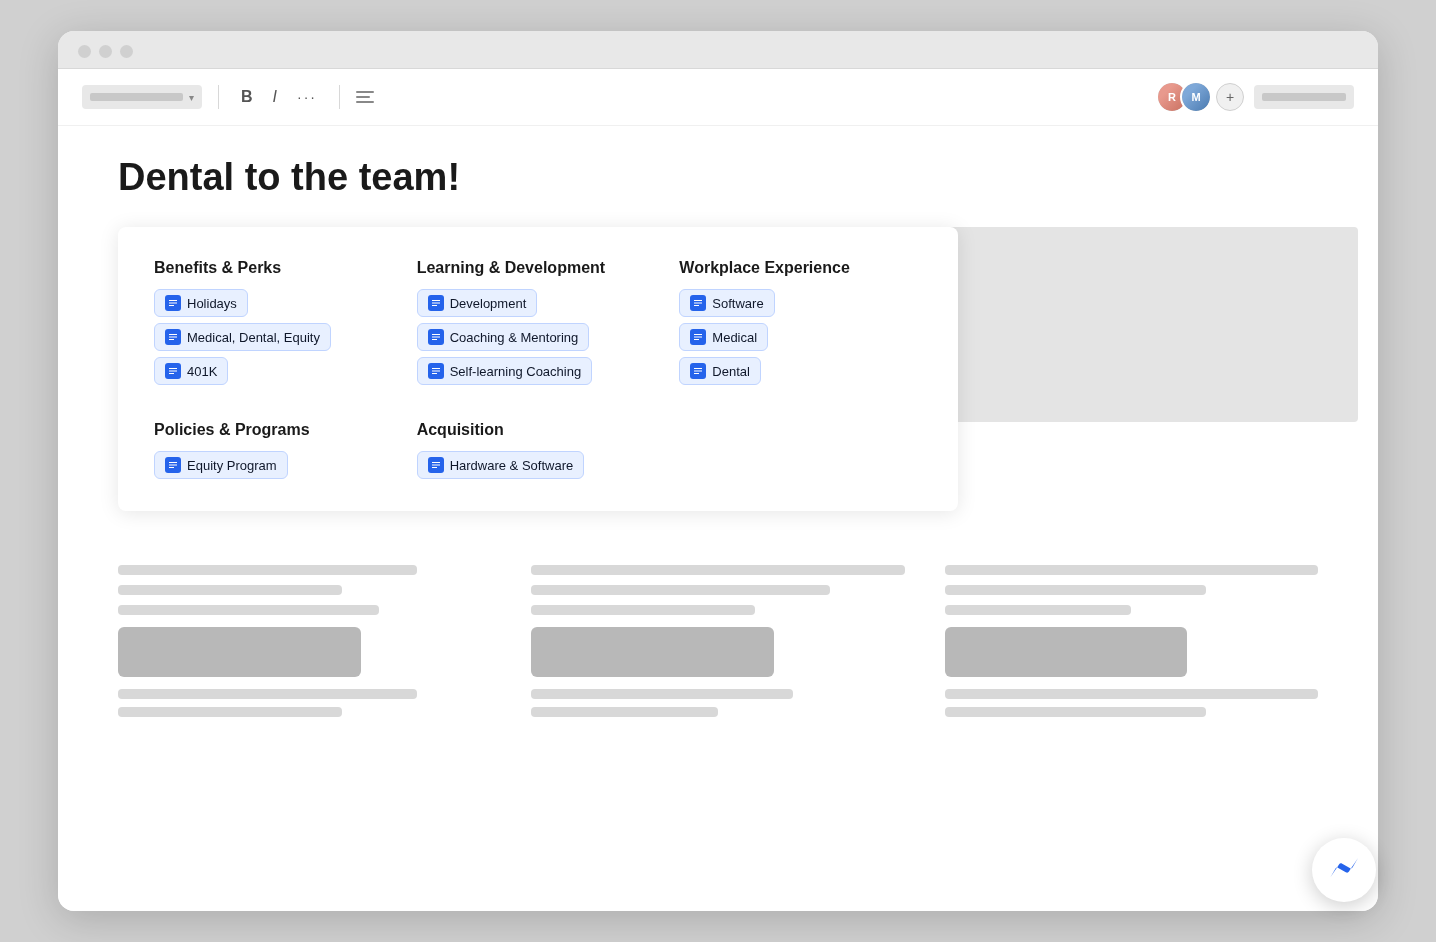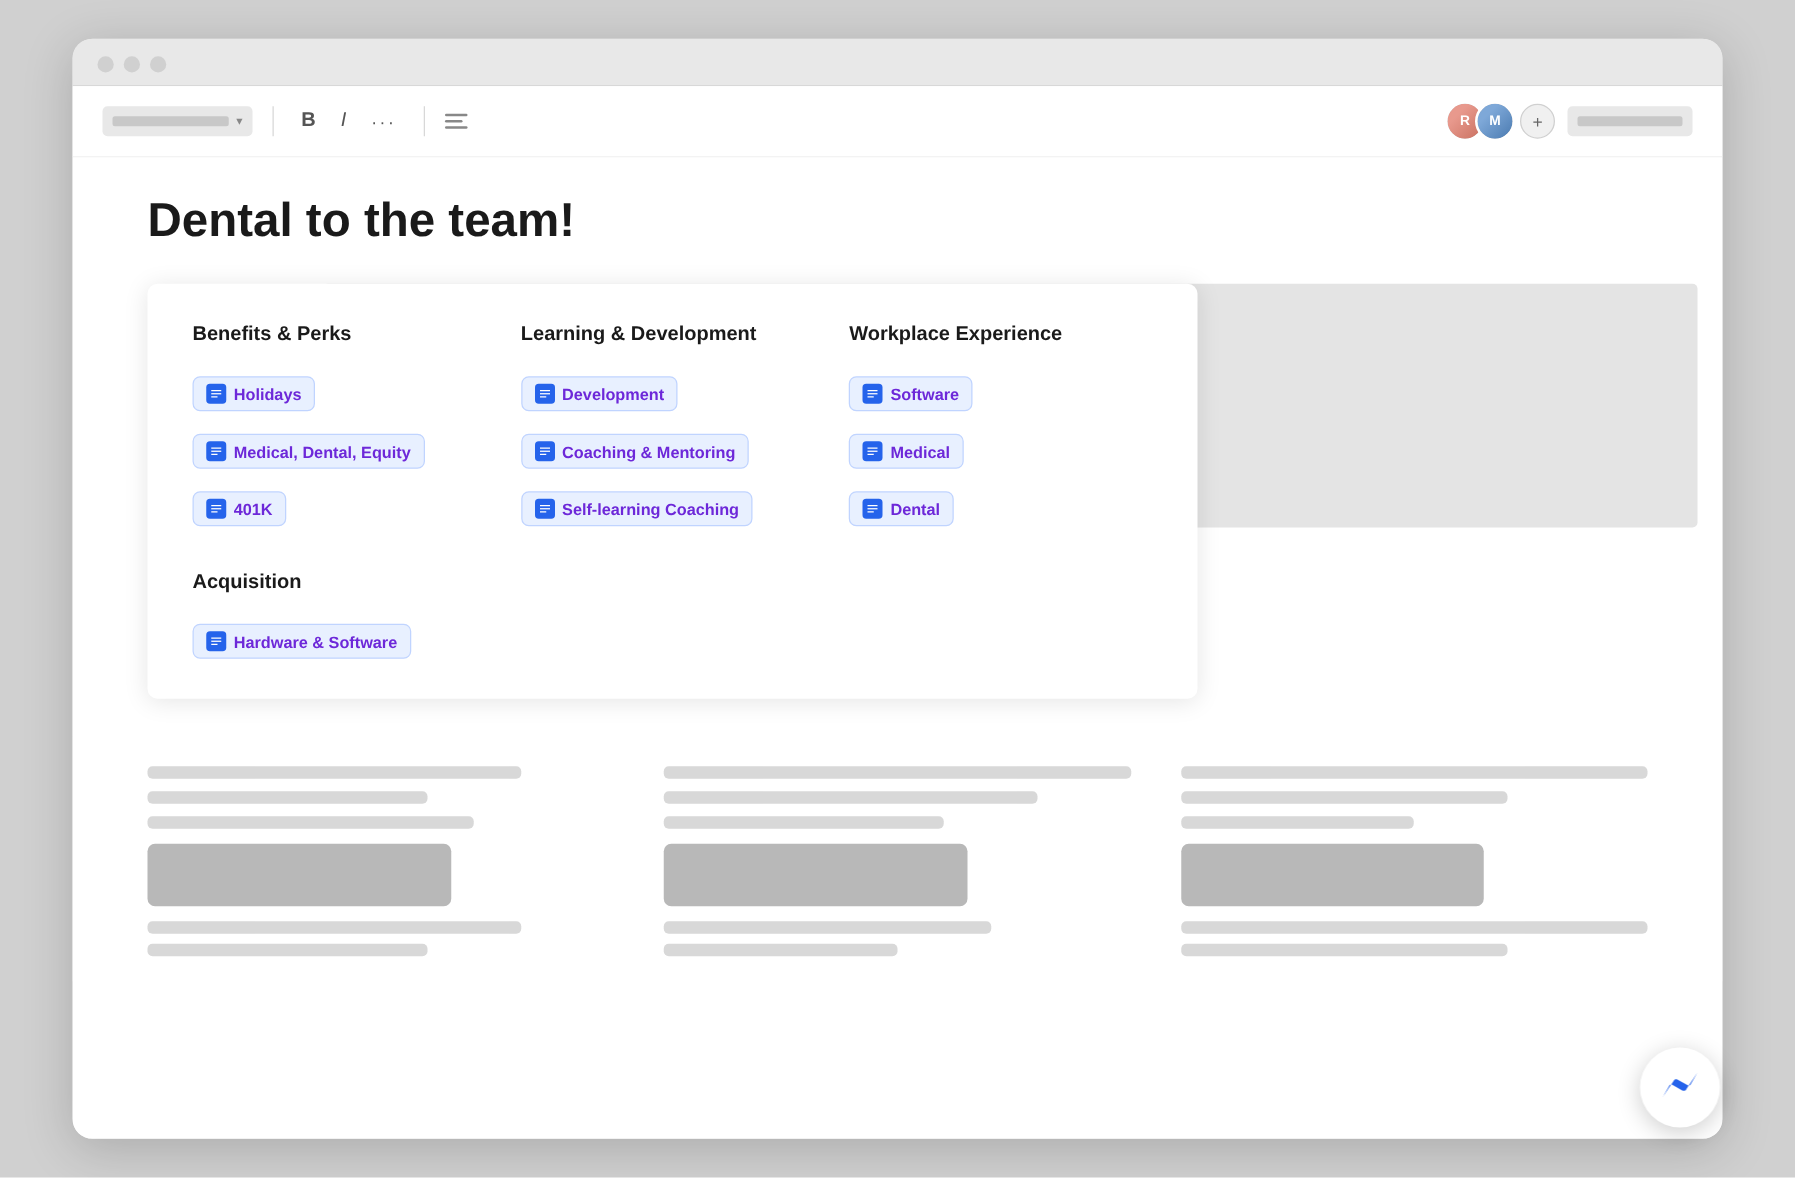--- a/index.html
+++ b/index.html
@@ -214,21 +214,21 @@
       gap: 36px 20px;
       max-width: 840px;
       margin: 0 auto 0 0;
       position: relative;
       z-index: 2;
     }
 
     .category-block {
       display: flex;
       flex-direction: column;
-      gap: 18px;
+      gap: 6px;
     }
 
     .category-title {
       font-size: 16px;
       font-weight: 700;
       color: #1a1a1a;
       margin-bottom: 6px;
     }
 
     .page-tag {
@@ -254,22 +254,22 @@
       flex-shrink: 0;
     }
 
     .page-tag-icon svg {
       width: 10px;
       height: 10px;
     }
 
     .page-tag-label {
       font-size: 13px;
-      font-weight: 700;
-      color: #6d28d9;
+      font-weight: 400;
+      color: #0f172a;
       white-space: nowrap;
     }
 
     .gray-bar {
       height: 10px;
       background: #d8d8d8;
       border-radius: 4px;
     }
 
     .gray-bar.w-full { width: 100%; }
@@ -482,20 +482,33 @@
                     <rect x="1" y="2" width="8" height="1"></rect>
                     <rect x="1" y="4.5" width="8" height="1"></rect>
                     <rect x="1" y="7" width="5" height="1"></rect>
                   </svg>
               </div>
               <span class="page-tag-label">Dental</span>
             </div>
           </div>
 
 
+          <div class="category-block">
+            <div class="category-title">Policies &amp; Programs</div>
+            <div class="page-tag">
+              <div class="page-tag-icon">
+                <svg viewBox="0 0 10 10" fill="white">
+                    <rect x="1" y="2" width="8" height="1"></rect>
+                    <rect x="1" y="4.5" width="8" height="1"></rect>
+                    <rect x="1" y="7" width="5" height="1"></rect>
+                  </svg>
+              </div>
+              <span class="page-tag-label">Equity Program</span>
+            </div>
+          </div>
 
           <div class="category-block">
             <div class="category-title">Acquisition</div>
             <div class="page-tag">
               <div class="page-tag-icon">
                 <svg viewBox="0 0 10 10" fill="white">
                     <rect x="1" y="2" width="8" height="1"></rect>
                     <rect x="1" y="4.5" width="8" height="1"></rect>
                     <rect x="1" y="7" width="5" height="1"></rect>
                   </svg>

